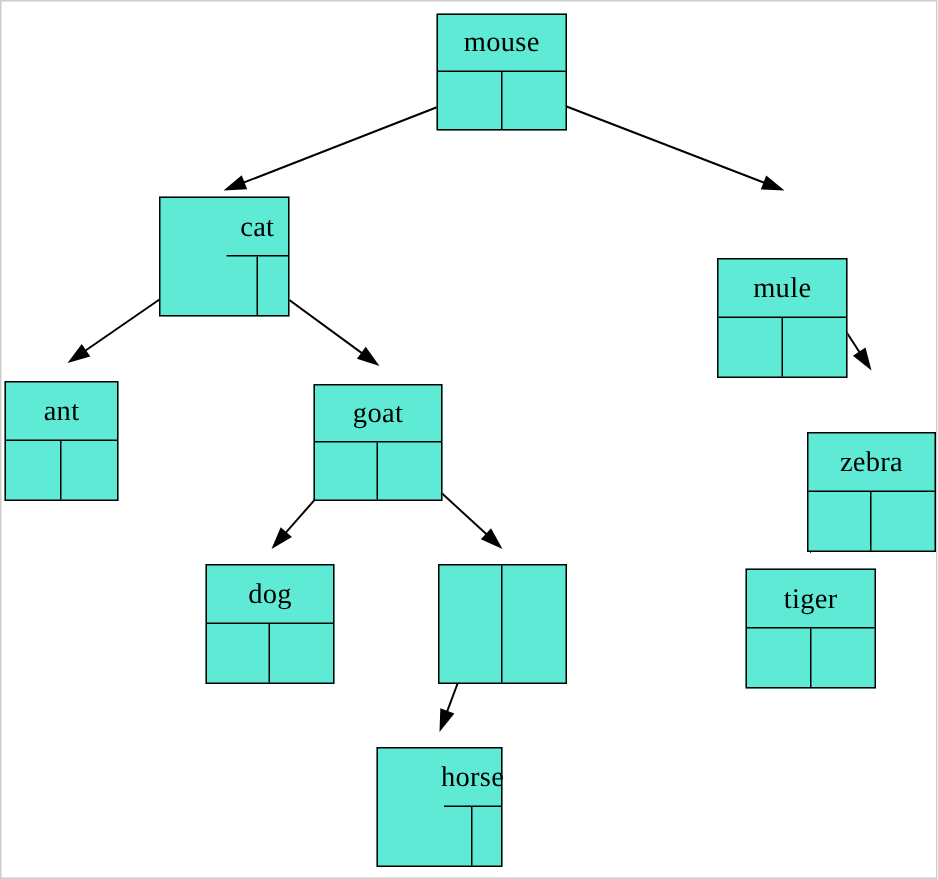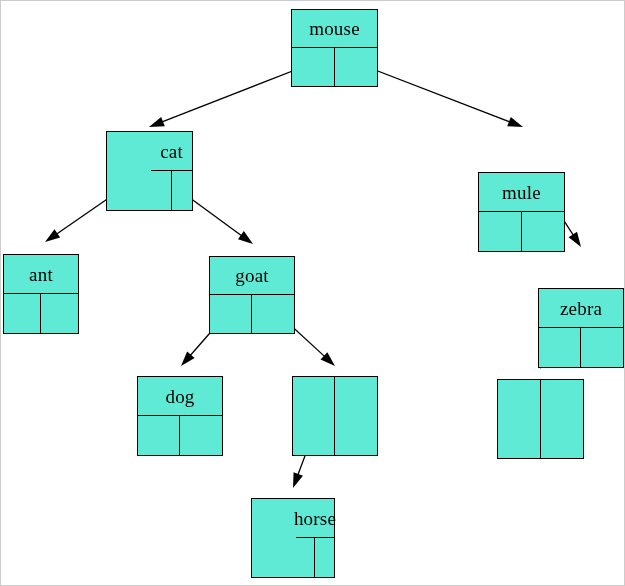--- a/index.html
+++ b/index.html
@@ -151,20 +151,21 @@
           <div class="ptr right"></div>
         </div>
       </div>
       <div class="node" style="left: 291px; top: 375px; width: 86px; height: 80px;">
         <div class="node-ptrs">
           <div class="ptr left"></div>
           <div class="ptr right"></div>
         </div>
       </div>
       <div class="node" style="left: 496px; top: 378px; width: 87px; height: 80px;">
+        <div class="node-label">tiger</div>
         <div class="node-ptrs">
           <div class="ptr left"></div>
           <div class="ptr right"></div>
         </div>
       </div>
       <div class="node" style="left: 250px; top: 497px; width: 84px; height: 80px; padding-left: 44px;">
         <div class="node-label">horse</div>
         <div class="node-ptrs">
           <div class="ptr left"></div>
           <div class="ptr right"></div>

